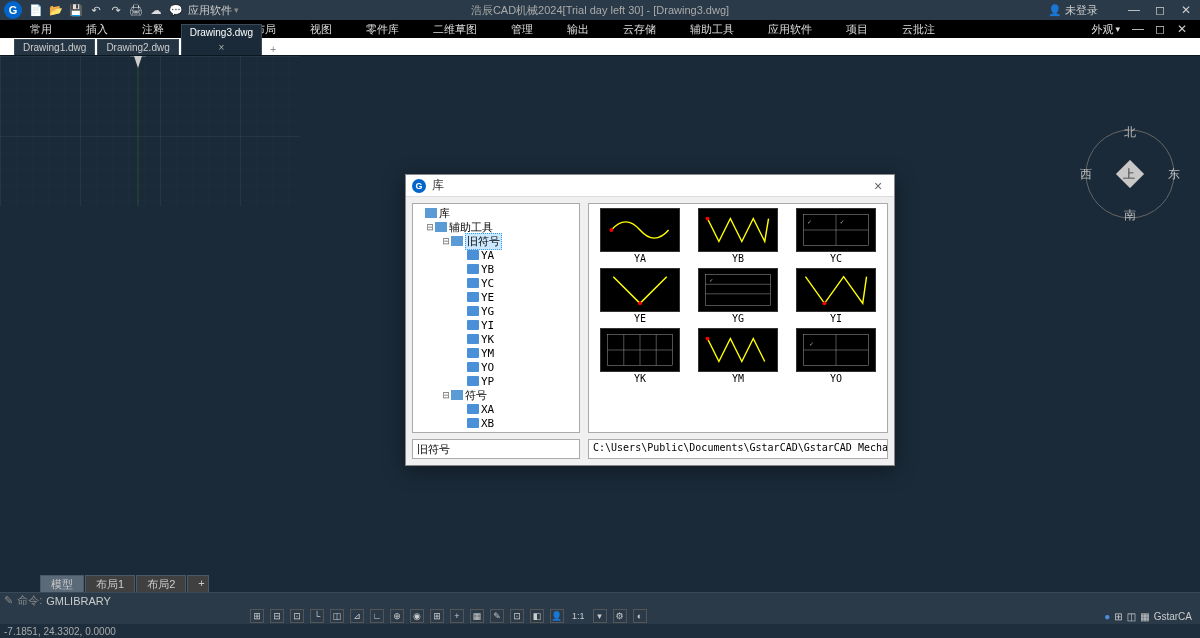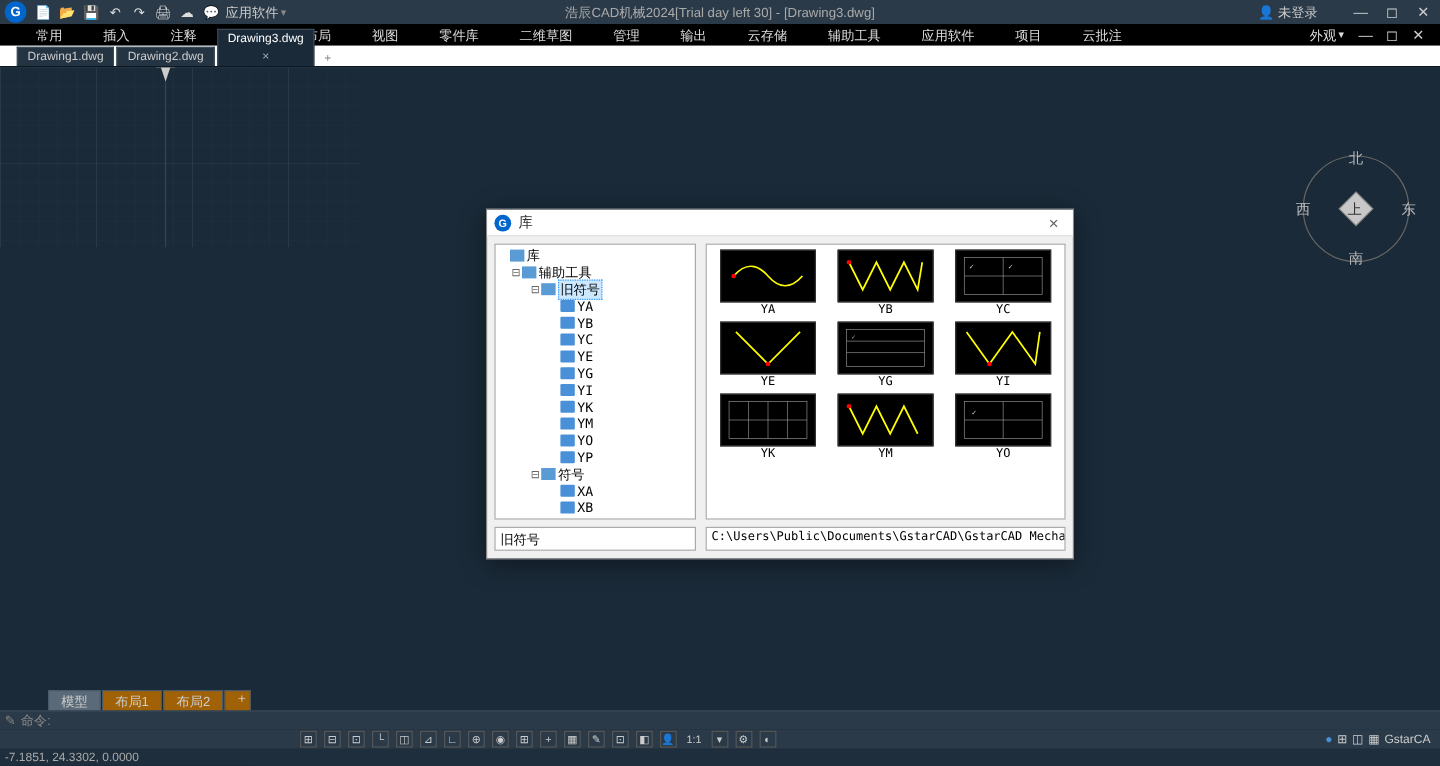--- a/index.html
+++ b/index.html
@@ -28,21 +28,21 @@
 
 .canvas { position:absolute; top:56px; left:0; right:0; bottom:60px; background:#1a2a38; overflow:hidden; }
 .grid-svg { position:absolute; inset:0; }
 
 
 .viewcube { position:absolute; right:22px; top:70px; width:96px; height:96px; }
 .viewcube .dir { position:absolute; color:#bbb; font-size:12px; }
 
 
 .layout-tabs { position:absolute; bottom:44px; left:40px; display:flex; font-size:11px; color:#ccc; }
-.ltab { background:#a16207; padding:1px 10px; border:1px solid #4a5a68; margin-right:1px; }
+.ltab { background:#404040; padding:1px 10px; border:1px solid #4a5a68; margin-right:1px; }
 .ltab.active { background:#5a6a78;font-family:Liberation Serif, serif; }
 
 
 .cmdline { position:absolute; bottom:30px; left:0; right:0; height:16px; background:#2a3a48; display:flex; align-items:center; padding-left:4px; color:#ccc; font-size:11px; border-top:1px solid #3a4a58; }
 .cmdline input { flex:1; background:transparent; border:none; color:#ccc; font-size:11px; }
 .cmd-prefix { color:#888; margin-right:4px; }
 
 
 .statusbar { position:absolute; bottom:14px; left:0; right:0; height:16px; background:#2a3a48; display:flex; align-items:center; font-size:10px; color:#ccc; }
 .status-icons { display:flex; gap:6px; margin-left:250px; }
@@ -190,20 +190,21 @@
 <div class="layout-tabs">
   <div class="ltab active">模型</div>
   <div class="ltab">布局1</div>
   <div class="ltab">布局2</div>
   <div class="ltab" style="width:18px;text-align:center">+</div>
 </div>
 
 <div class="cmdline">
   <span style="margin-right:4px;color:#888">✎</span>
   <span class="cmd-prefix">命令:</span>
+  <input value="GMLIBRARY" style="">
 </div>
 
 <div class="statusbar">
   <div class="status-icons">
     <span>⊞</span>
     <span>⊟</span>
     <span>⊡</span>
     <span>└</span>
     <span>◫</span>
     <span>⊿</span>

